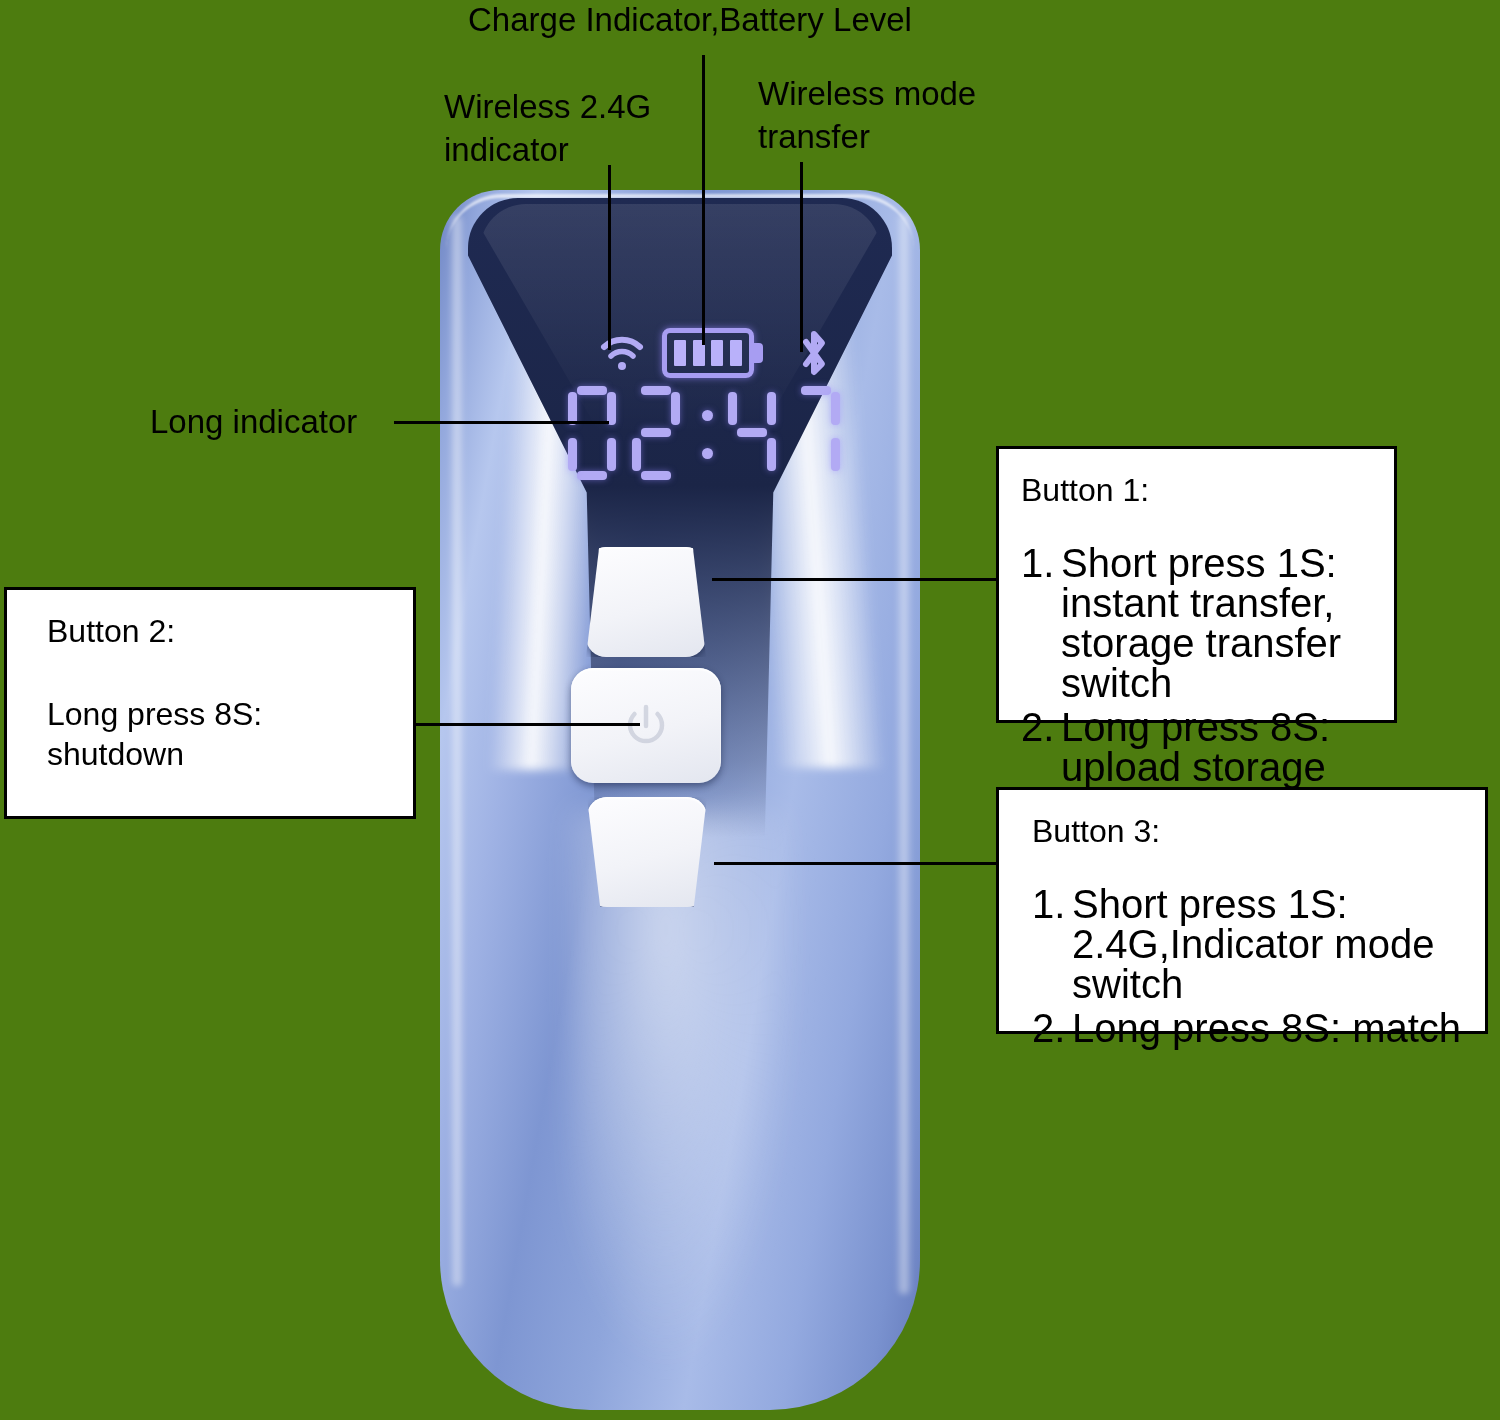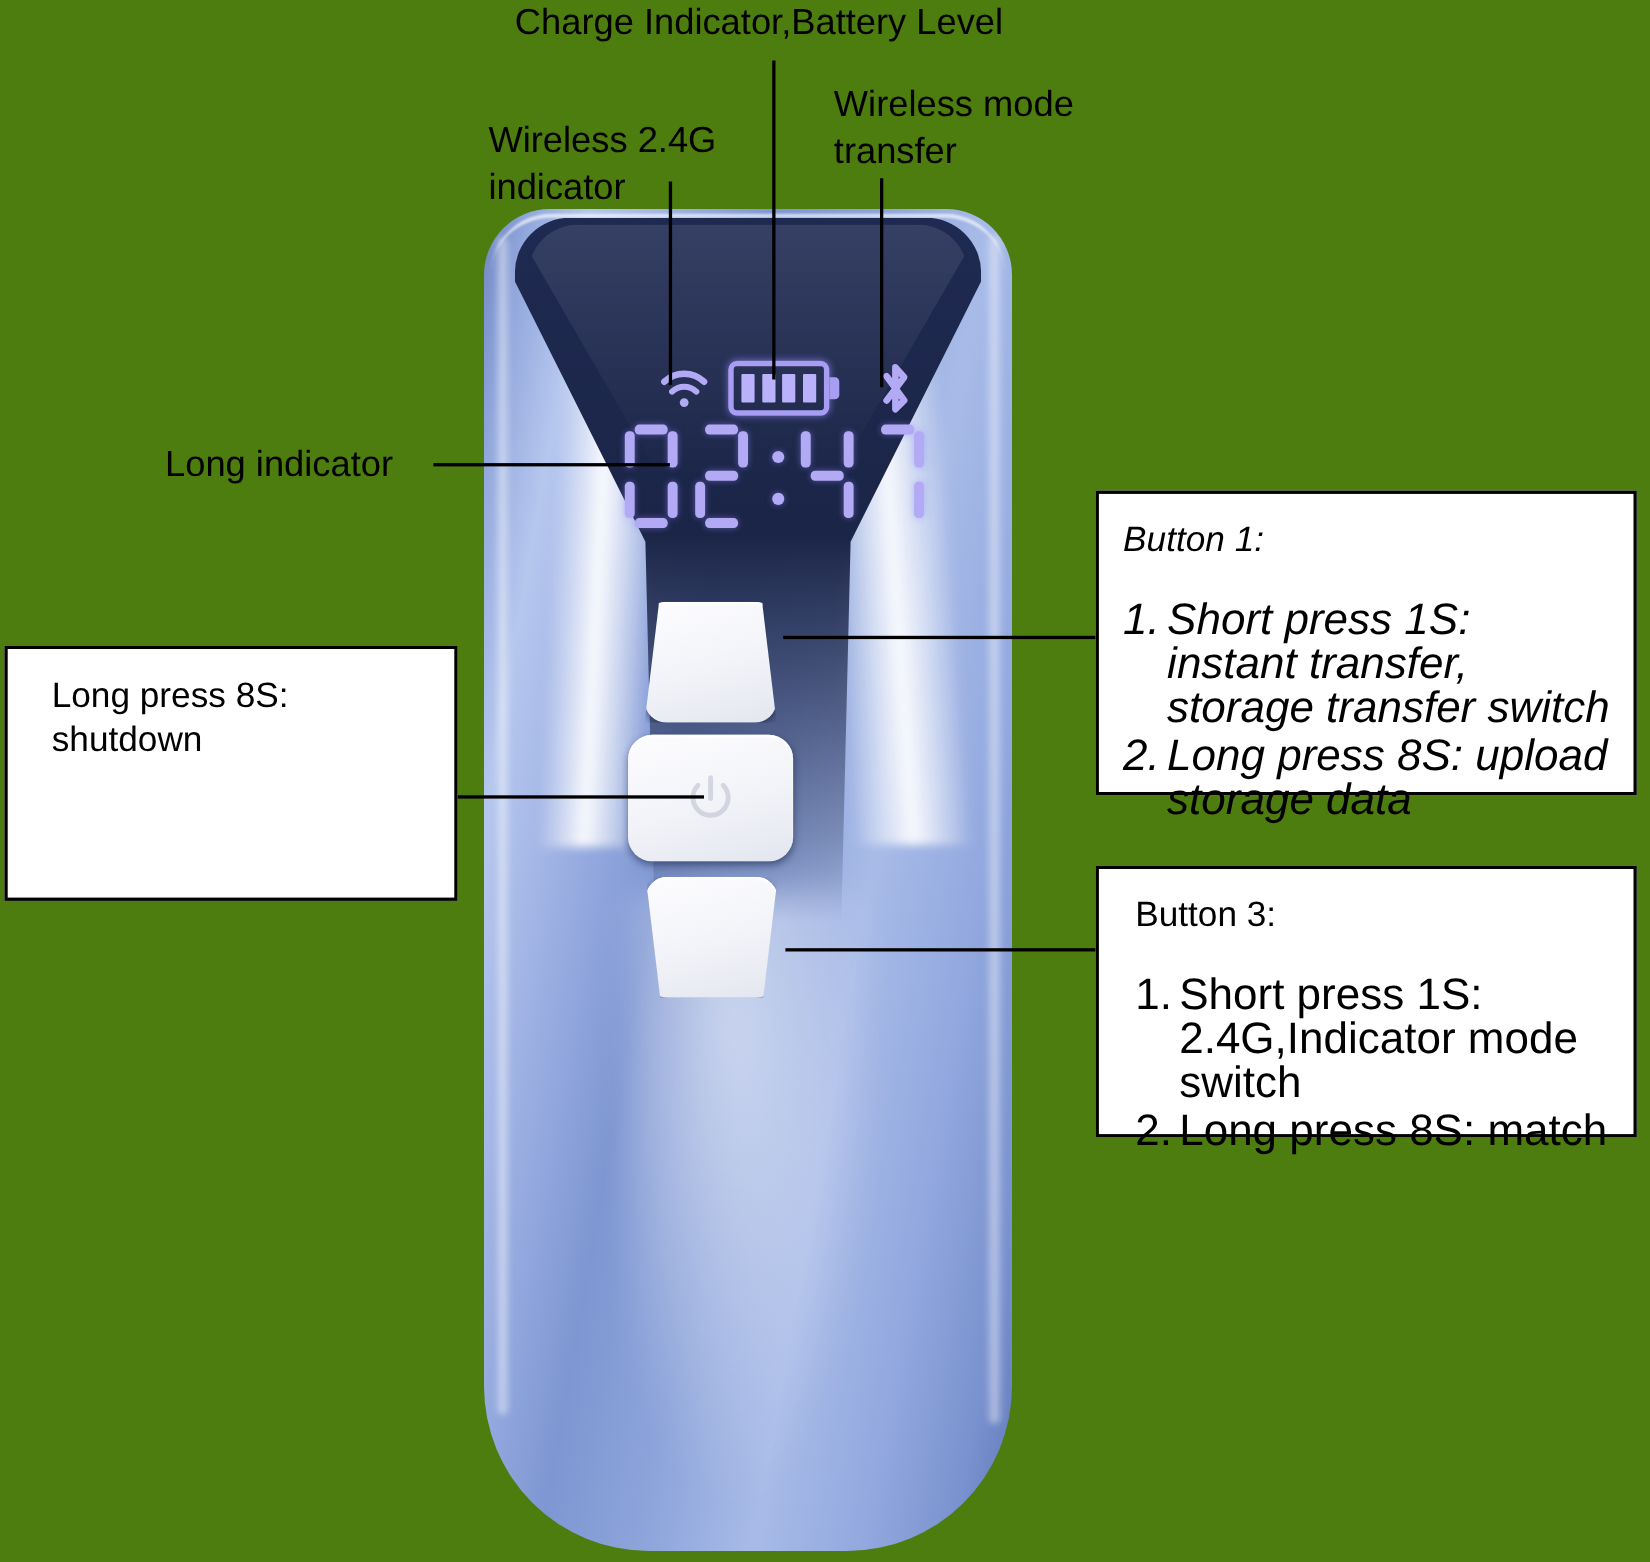--- a/index.html
+++ b/index.html
@@ -435,21 +435,21 @@
           </svg>
         </div>
       </div>
 
       <div class="btn btn-3"></div>
     </div>
   </div>
 
   <div class="callout" style="left:468px; top:-2px; width:620px; text-align:left;">Charge Indicator,Battery Level</div>
 
-  <div class="callout" style="left:444px; top:85px; width:300px;margin-top:20px;">Wireless 2.4G
+  <div class="callout" style="left:444px; top:85px; width:300px;">Wireless 2.4G
 indicator</div>
 
   <div class="callout" style="left:758px; top:72px; width:300px;">Wireless mode
 transfer</div>
 
   <div class="callout" style="left:150px; top:400px; width:300px;">Long indicator</div>
 
   <div class="leader-v" style="left:702px; top:55px; height:290px;"></div>
 
   <div class="leader-v" style="left:608px; top:165px; height:185px;"></div>
@@ -457,31 +457,32 @@
   <div class="leader-v" style="left:800px; top:162px; height:190px;"></div>
 
   <div class="leader-h" style="left:394px; top:421px; width:215px;"></div>
 
   <div class="leader-h" style="left:712px; top:578px; width:285px;"></div>
 
   <div class="leader-h" style="left:414px; top:723px; width:226px;"></div>
 
   <div class="leader-h" style="left:714px; top:862px; width:283px;"></div>
 
-  <div class="infobox" style="left:996px; top:446px; width:492px; height:277px;font-style:italic;">
+  <div class="infobox" style="left:996px; top:446px; width:401px; height:277px;">
     <div class="bx-title">Button 1:</div>
     <ol>
       <li>Short press 1S: instant transfer,
 storage transfer switch</li>
       <li>Long press 8S: upload storage
 data</li>
     </ol>
   </div>
 
   <div class="infobox" style="left:4px; top:587px; width:412px; height:232px; padding-left:40px;">
+    <div class="bx-title" style="margin-bottom:44px;">Button 2:</div>
     <div class="bx-line">Long press 8S: shutdown</div>
   </div>
 
   <div class="infobox" style="left:996px; top:787px; width:492px; height:247px;padding-left:33px;">
     <div class="bx-title">Button 3:</div>
     <ol>
       <li>Short press 1S: 2.4G,Indicator
 mode switch</li>
       <li>Long press 8S: match</li>
     </ol>

